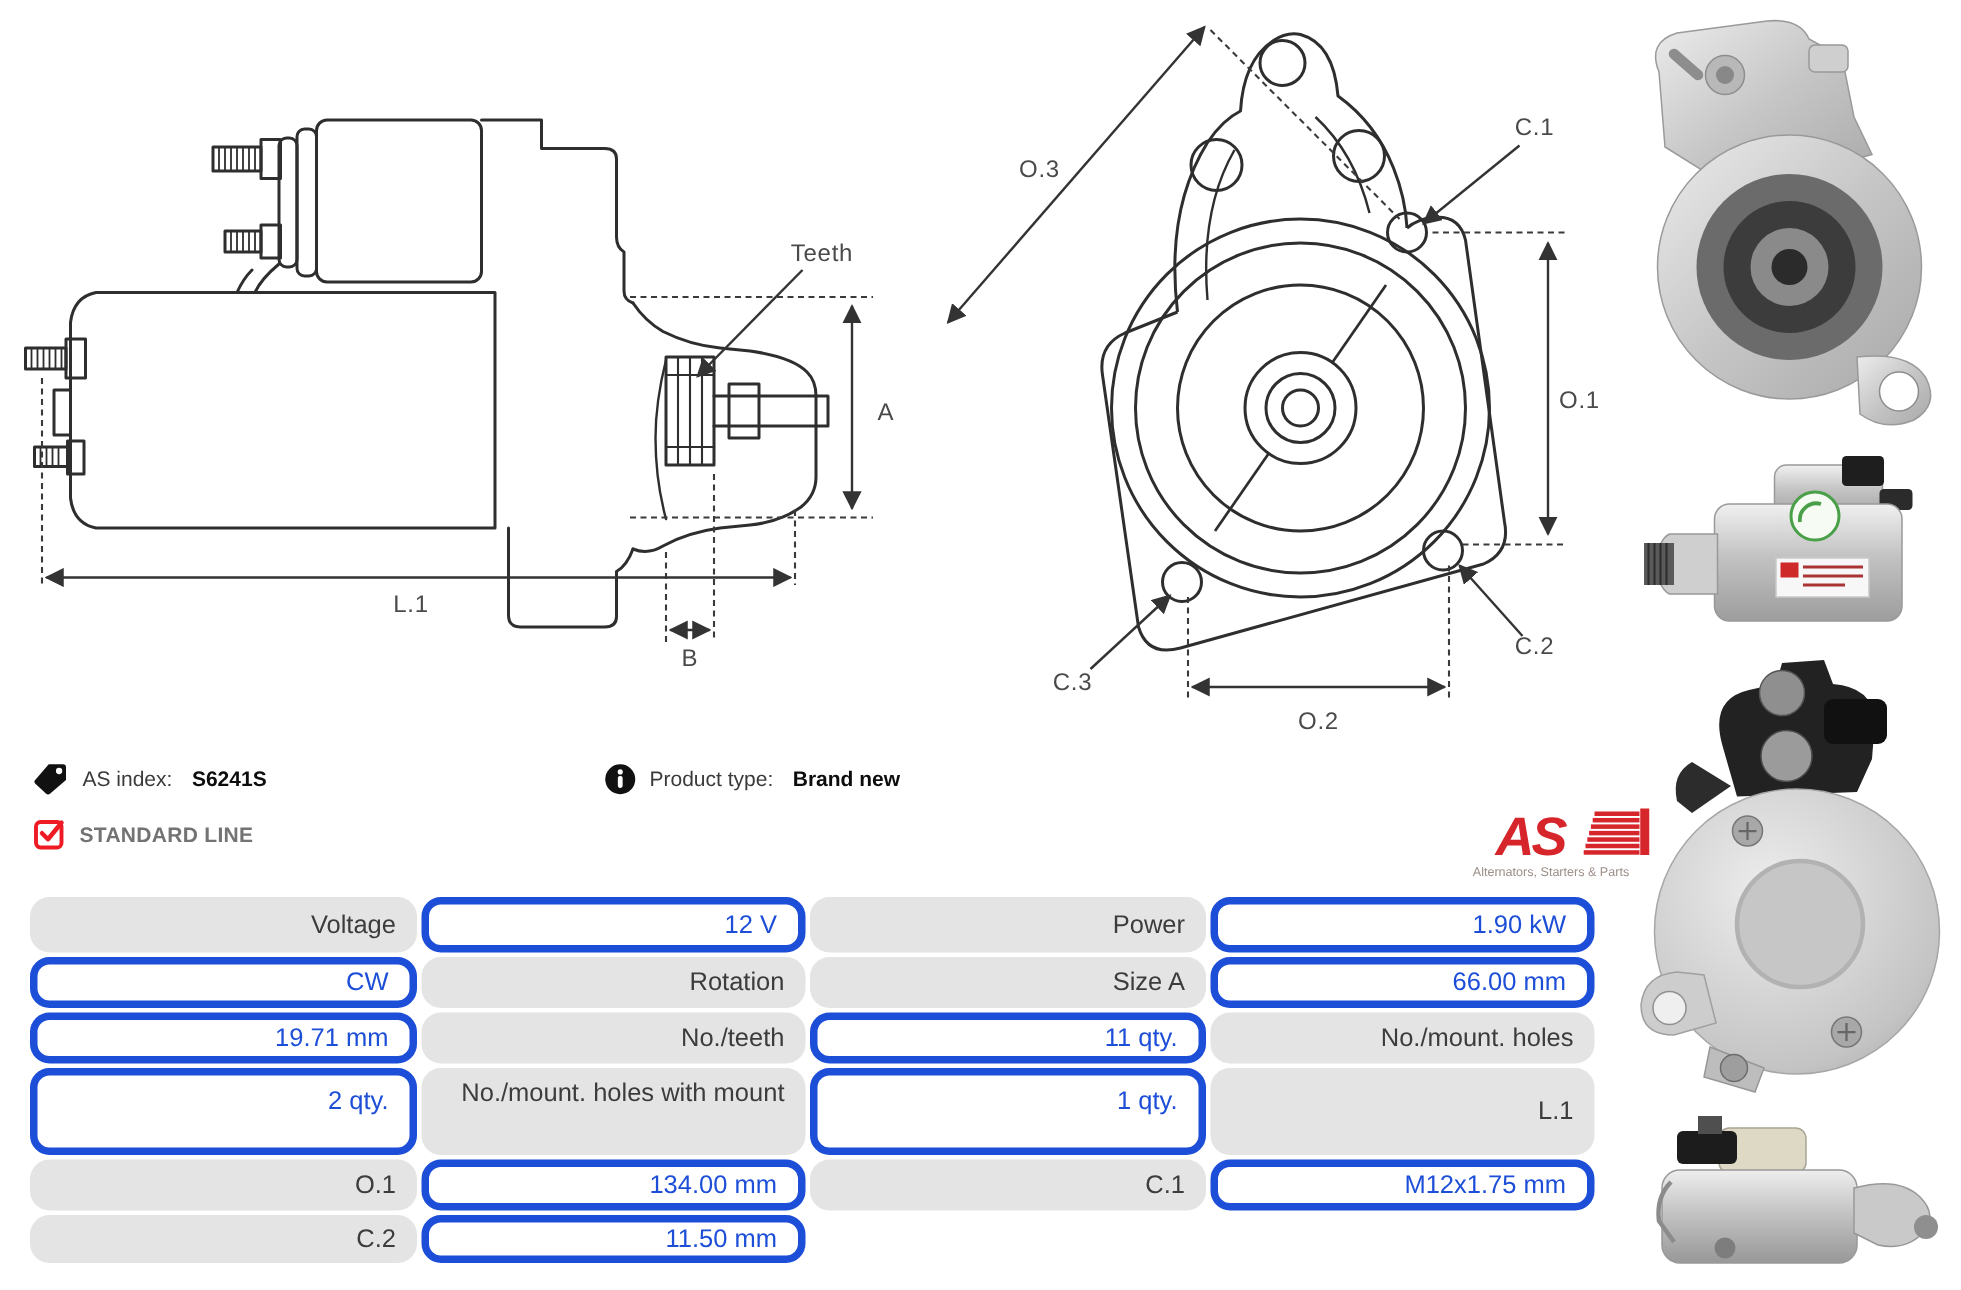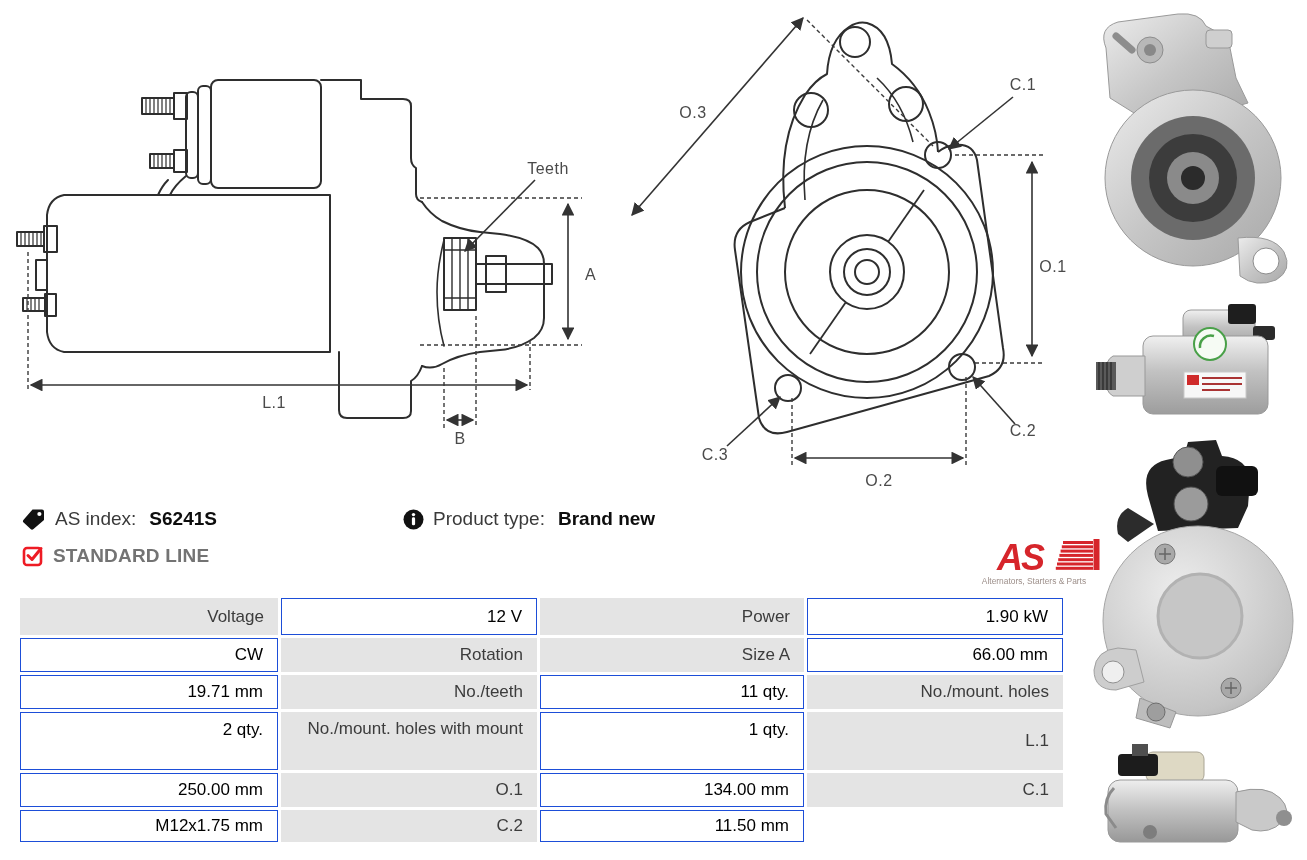--- a/index.html
+++ b/index.html
@@ -20,36 +20,36 @@
   #photo-3 { top:436px; height:300px; }
   #photo-4 { top:740px; height:118px; }
   .photo svg { width:100%; height:100%; }
 
   
   .info-col { position:absolute; top:506px; }
   #info-col-1 { left:22px;  width:370px; }
   #info-col-2 { left:403px; width:470px; }
   #info-col-3 { left:886px; width:210px; }
   .info-row { display:flex; align-items:center; gap:9px; height:26px; margin-bottom:11px;
-              font-size:19px; color:#3a3a3a; white-space:nowrap; }
+              font-size:14px; color:#3a3a3a; white-space:nowrap; }
   .info-row b { color:#0d0d0d; margin-left:4px; }
   .red-line { color:#737373; font-weight:bold; letter-spacing:0.2px; }
   .icn { flex:0 0 auto; display:inline-flex; }
   #asp-logo { position:absolute; left:81px; top:31px; width:134px; height:50px; }
 
   
   #spec-table { position:absolute; left:20px; top:598px;
       display:grid;
       grid-template-columns:258px 256px 264px 256px;
       grid-template-rows:37px 34px 34px 58px 34px 32px;
       gap:3px; font-size:17px; }
   .cell { display:flex; align-items:center; justify-content:flex-end;
-          padding-right:14px; padding-left:8px; text-align:right; line-height:1.15; }
+          padding-right:14px; padding-left:8px; text-align:right; line-height:1.15;border-radius:13px; }
   .cell.lbl { background:#e4e4e4; color:#3c3c3c; }
-  .cell.val { background:#ffffff; border:1px solid #1d4ed8; color:#000000;padding-left:42px; }
+  .cell.val { background:#ffffff; border:5px solid #1d4ed8; color:#1d4ed8;padding-left:42px; }
   .cell.top { align-items:flex-start; padding-top:7px; }
 </style>
 </head>
 <body>
 
 <div id="stage">
 
   <div class="drawing" id="side-drawing">
     <svg viewBox="0 0 600 390" width="600" height="390">
       <defs>
@@ -339,21 +339,20 @@
     <div class="cell val">19.71 mm</div>
     <div class="cell lbl">No./teeth</div>
     <div class="cell val">11 qty.</div>
 
     <div class="cell lbl top">No./mount. holes</div>
     <div class="cell val top">2 qty.</div>
     <div class="cell lbl top">No./mount. holes with mount</div>
     <div class="cell val top">1 qty.</div>
 
     <div class="cell lbl">L.1</div>
-    <div class="cell val">250.00 mm</div>
     <div class="cell lbl">O.1</div>
     <div class="cell val">134.00 mm</div>
 
     <div class="cell lbl">C.1</div>
     <div class="cell val">M12x1.75 mm</div>
     <div class="cell lbl">C.2</div>
     <div class="cell val">11.50 mm</div>
   </div>
 
 </div>

